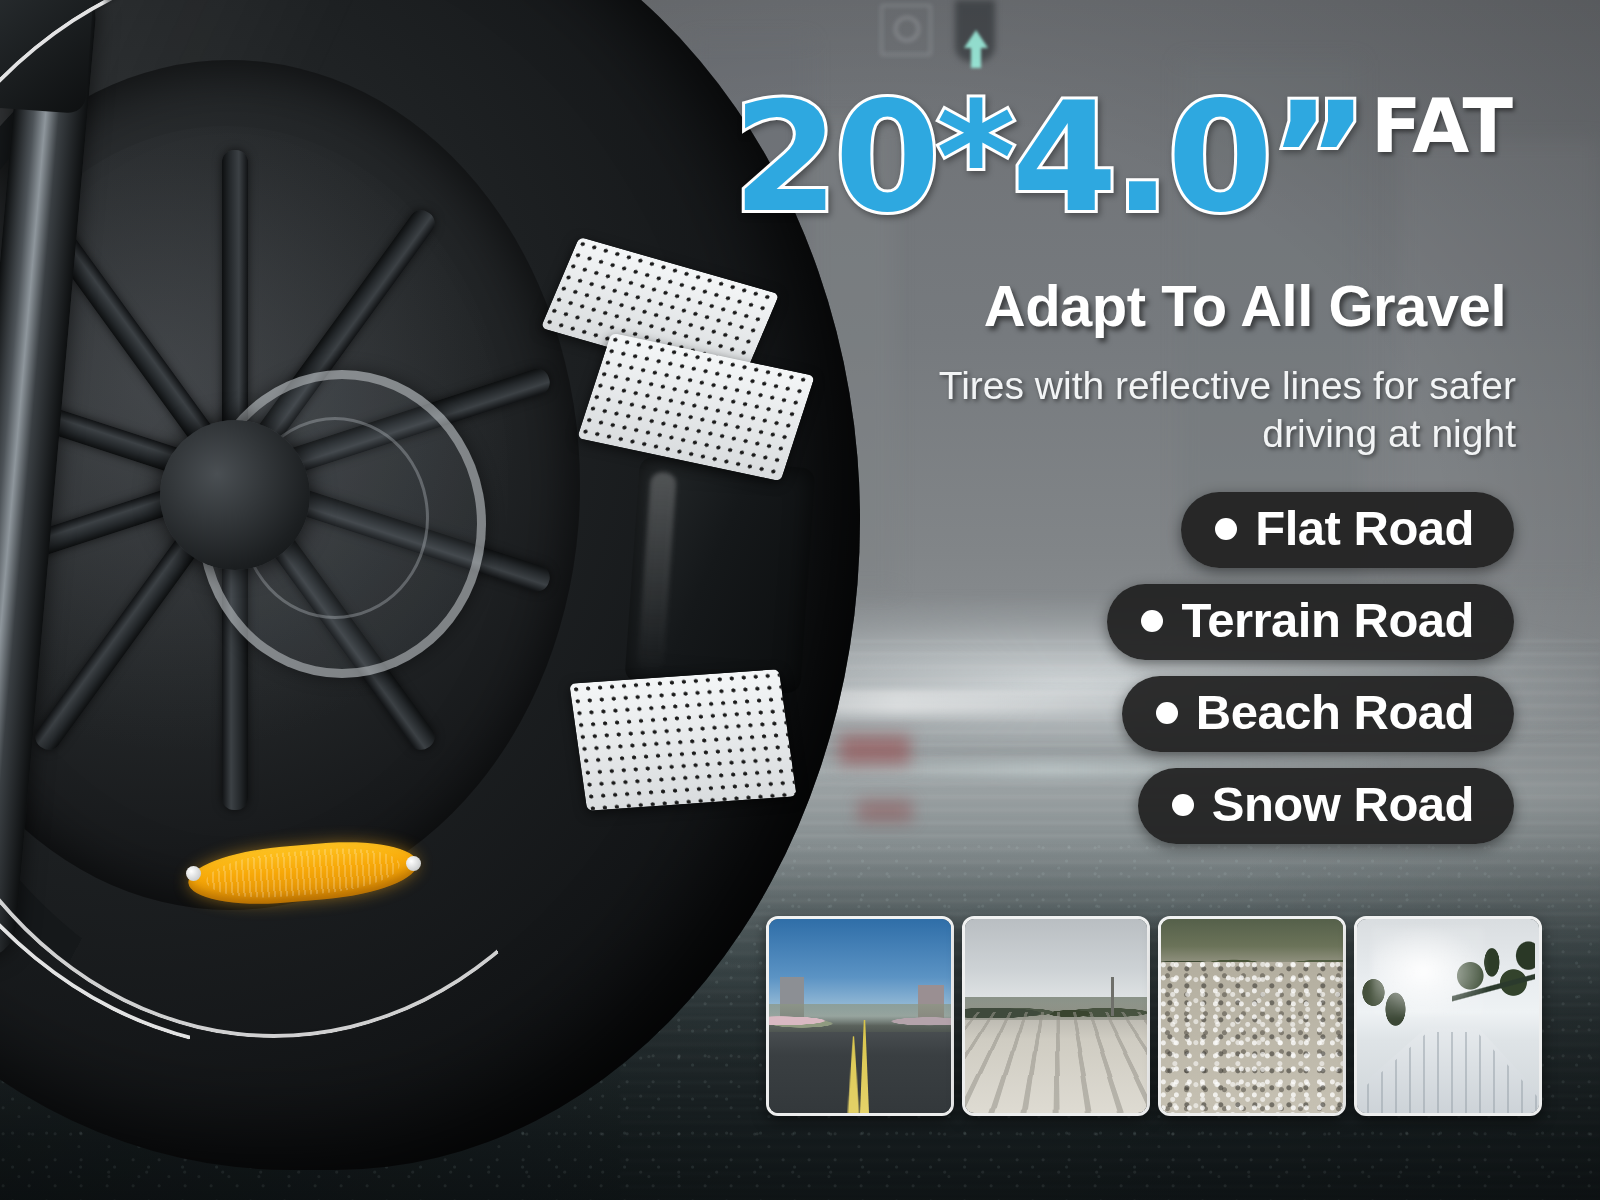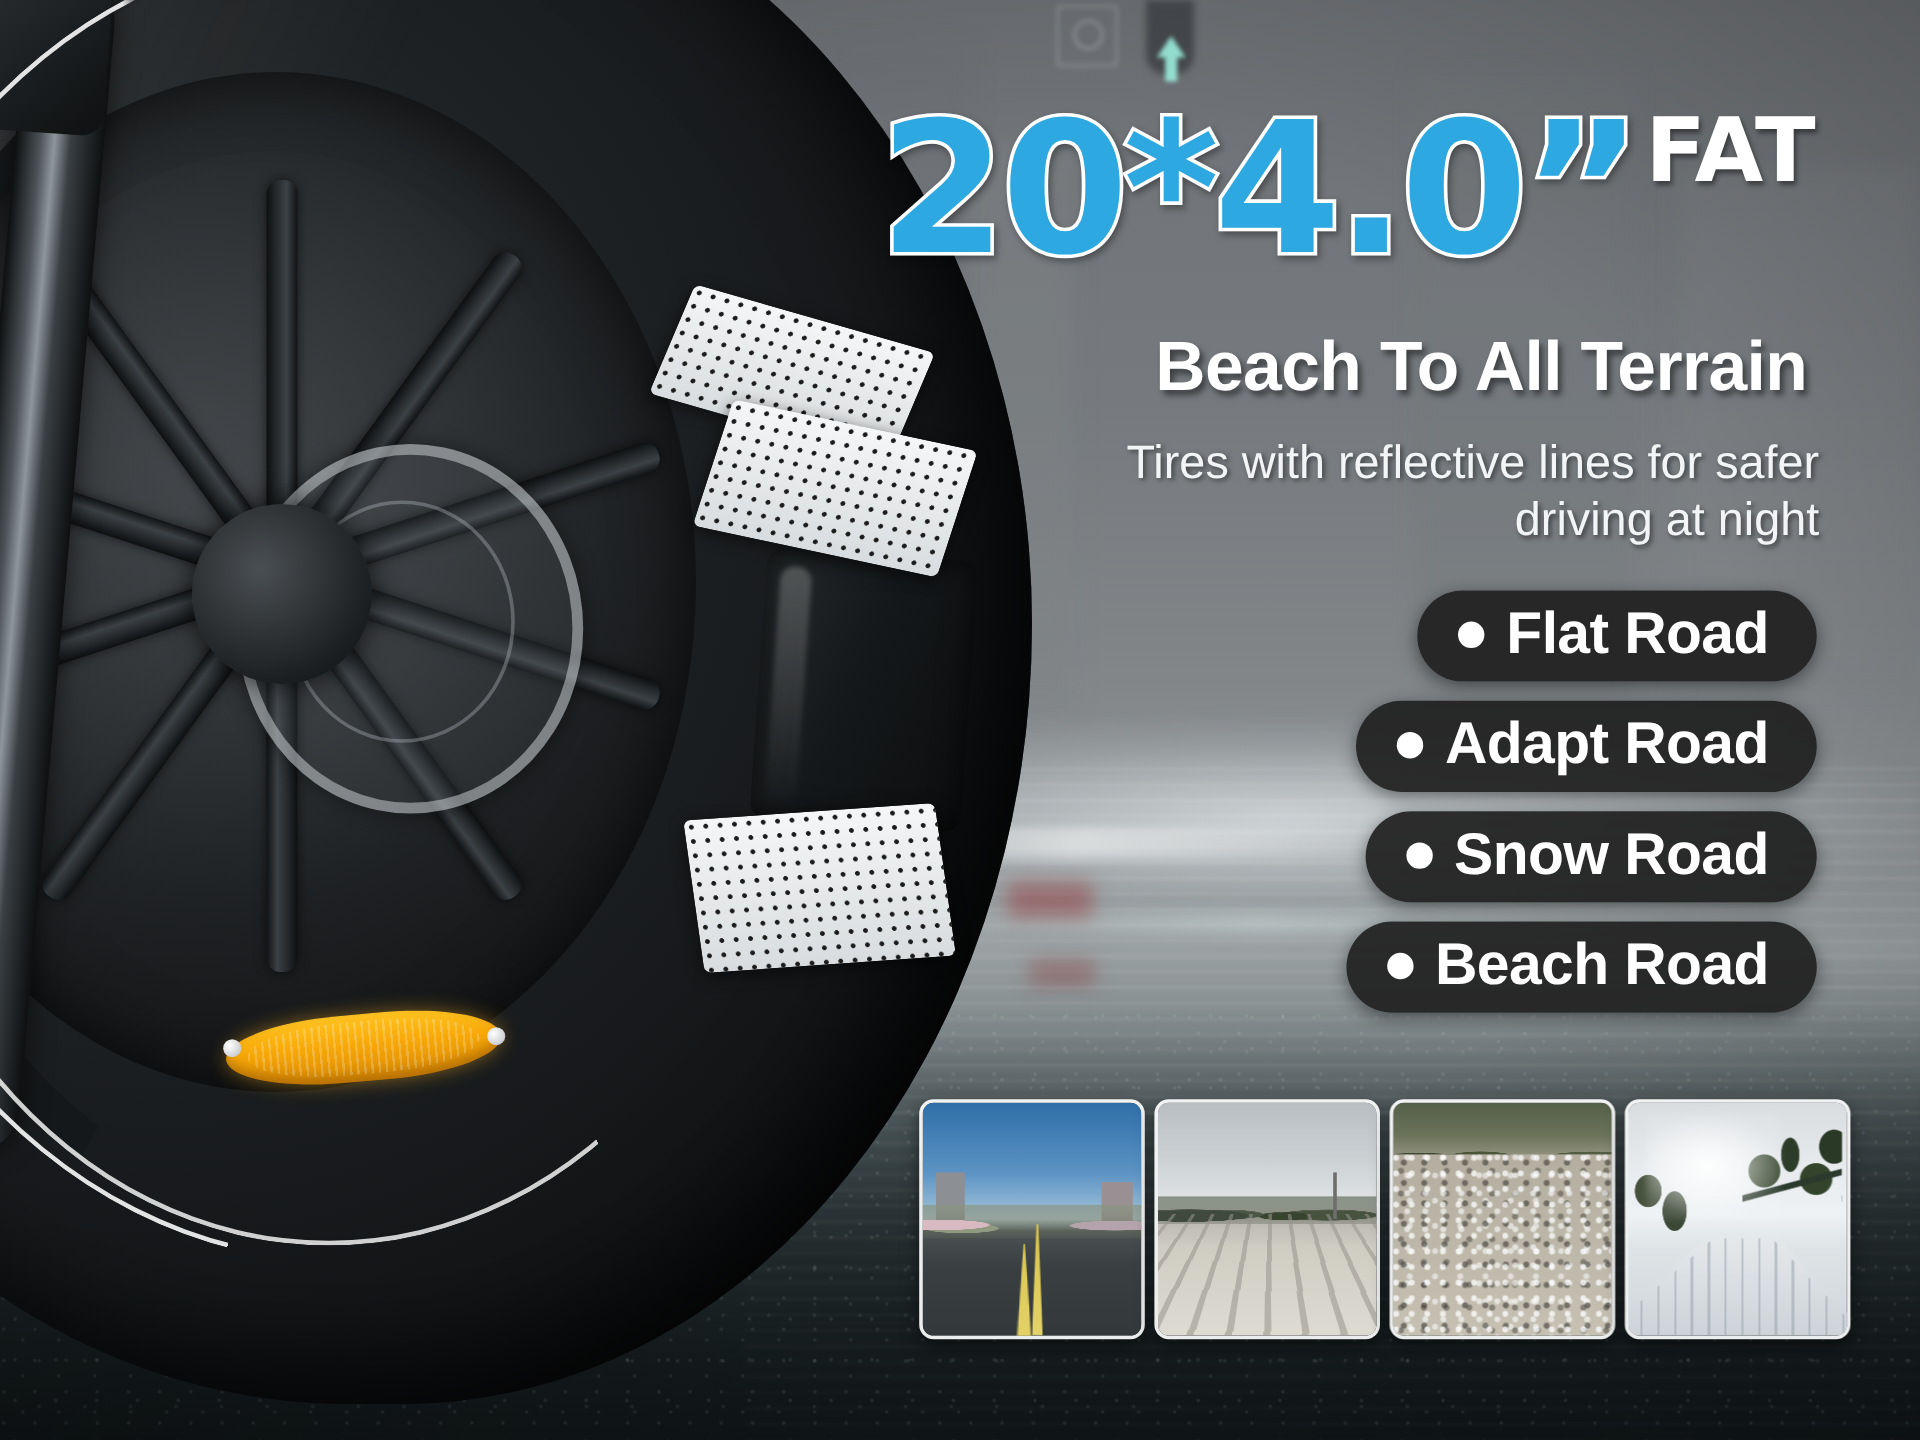--- a/index.html
+++ b/index.html
@@ -662,40 +662,40 @@
 
   <div class="content">
 
     <div class="headline">
       <div class="headline-main">20*4.0”</div>
       <div class="headline-side">
         <div class="headline-fat">FAT</div>
       </div>
     </div>
 
-    <div class="subtitle">Beach To All Terrain</div>
+    <div class="subtitle">Adapt To All Gravel</div>
 
     <div class="blurb">Tires with reflective lines for safer driving at night</div>
 
     <div class="pills">
       <div class="pill i0">
         <span class="pill-dot"></span>
         <span class="pill-label">Flat Road</span>
       </div>
       <div class="pill i1">
         <span class="pill-dot"></span>
-        <span class="pill-label">Adapt Road</span>
+        <span class="pill-label">Terrain Road</span>
+      </div>
+      <div class="pill i2">
+        <span class="pill-dot"></span>
+        <span class="pill-label">Beach Road</span>
       </div>
       <div class="pill i3">
         <span class="pill-dot"></span>
         <span class="pill-label">Snow Road</span>
-      </div>
-      <div class="pill i2">
-        <span class="pill-dot"></span>
-        <span class="pill-label">Beach Road</span>
       </div>
     </div>
 
     <div class="thumbs">
 
       <div class="thumb">
         <div class="thumb-art t1">
           <div class="t1-bld"></div>
           <div class="t1-bld2"></div>
           <div class="t1-trees"></div>

